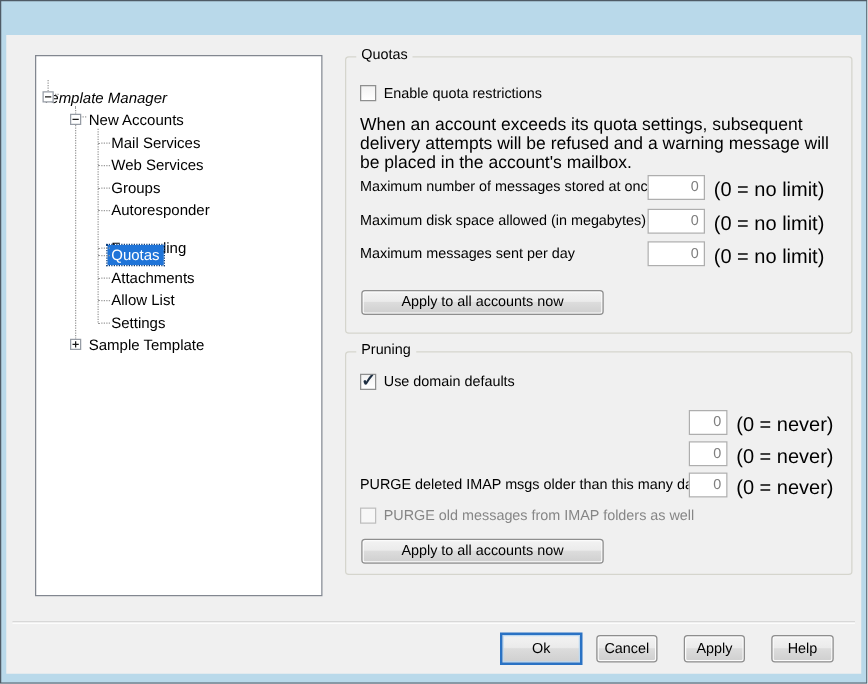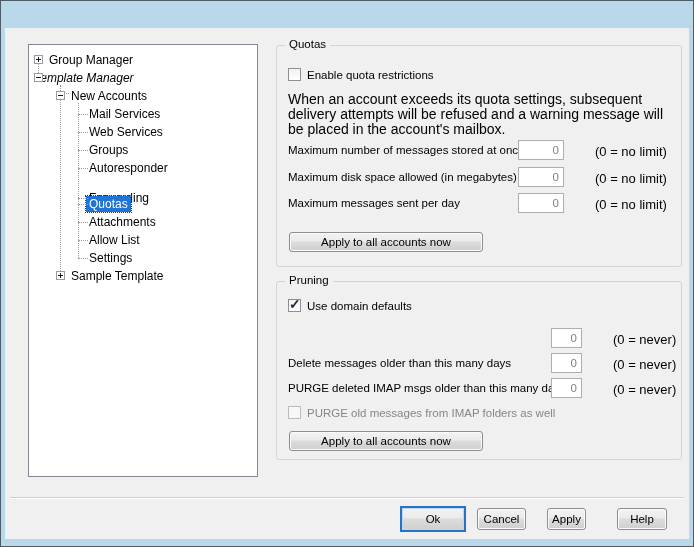--- a/index.html
+++ b/index.html
@@ -24,21 +24,21 @@
   .tlabel.sel{background:#1f74d8;color:#fff;outline:1px dotted #0d3f7e;}
   .exp{position:absolute;width:7px;height:7px;border:1px solid #969ca5;background:#fff;z-index:2;}
   .exp::before{content:"";position:absolute;left:1px;right:1px;top:3px;height:1px;background:#1a1a1a;}
   .exp.plus::after{content:"";position:absolute;top:1px;bottom:1px;left:3px;width:1px;background:#1a1a1a;}
   .vline{position:absolute;width:0;border-left:1px dotted #9a9a9a;z-index:1;}
   .dash{position:absolute;height:0;border-top:1px dotted #9a9a9a;z-index:1;}
   
   .group{position:absolute;border:1px solid #d5d5cd;border-radius:3px;box-sizing:border-box;}
   .grouplabel{position:absolute;top:-8px;left:8px;background:#f0f0f0;padding:0 4px;font-size:11.5px;}
   .rowlabel{position:absolute;font-size:11.5px;white-space:nowrap;}
-  .hint{position:absolute;font-size:13px;white-space:nowrap;margin-left:24px;}
+  .hint{position:absolute;font-size:16px;white-space:nowrap;}
   .desc{position:absolute;font-size:14px;line-height:15px;}
   .num{position:absolute;box-sizing:border-box;height:20px;border:1px solid #aeaeae;background:#fff;
     color:#7f7f7f;text-align:right;padding:1px 4px;font-family:"Liberation Sans",sans-serif;font-size:11.5px;}
   
   .cb{position:absolute;width:13px;height:13px;box-sizing:border-box;border:1px solid #8e8f8f;
     background:linear-gradient(to bottom,#f2f2f2,#ffffff);}
   .cb .mark{position:absolute;left:0px;top:-4px;font-size:14px;font-weight:bold;color:#1d2e42;}
   .cb.disabled{border-color:#bdbdbd;background:#f7f7f7;}
   .cblabel{position:absolute;font-size:11.5px;white-space:nowrap;}
   .cblabel.disabled{color:#868686;}
@@ -59,24 +59,20 @@
   <div class="content">
 
     <div class="tree">
 
       <div class="vline" style="left:9px;top:19px;height:11px;"></div>
       <div class="vline" style="left:31px;top:40px;height:190px;"></div>
       <div class="vline" style="left:49px;top:58px;height:155px;"></div>
       <div class="dash" style="left:10px;top:30px;width:8px;"></div>
       <div class="dash" style="left:32px;top:48px;width:8px;"></div>
 
-      <div class="trow" style="top:6px;">
-        <span class="exp plus" style="left:5px;top:4px;"></span>
-        <span class="tlabel" style="left:17px;">Group Manager</span>
-      </div>
       <div class="trow" style="top:24px;">
         <span class="exp" style="left:5px;top:4px;"></span>
         <span class="tlabel" style="left:2px;font-style:italic;">Template Manager</span>
       </div>
       <div class="trow" style="top:42px;">
         <span class="exp" style="left:27px;top:4px;"></span>
         <span class="tlabel" style="left:39px;">New Accounts</span>
       </div>
       <div class="trow" style="top:60px;">
         <span class="dash" style="left:49px;top:9px;width:10px;"></span>
@@ -149,35 +145,34 @@
       <span class="grouplabel">Pruning</span>
 
       <span class="cb" style="left:11px;top:17px;">
         <span class="mark">✓</span>
       </span>
       <span class="cblabel" style="left:30px;top:18px;">Use domain defaults</span>
 
       <input class="num" style="left: 274px; top: 46px; width: 31px;" readonly="" value="0">
       <span class="hint" style="left:312px;top:50px;">(0 = never)</span>
 
-      <span class="rowlabel" style="left:11px;top:75px;">Delete messages older than this many days</span>
       <input class="num" style="left: 274px; top: 71px; width: 31px;" readonly="" value="0">
       <span class="hint" style="left:312px;top:75px;">(0 = never)</span>
 
       <span class="rowlabel" style="left:11px;top:100px;">PURGE deleted IMAP msgs older than this many days</span>
       <input class="num" style="left: 274px; top: 96px; width: 31px;" readonly="" value="0">
       <span class="hint" style="left:312px;top:100px;">(0 = never)</span>
 
       <span class="cb disabled" style="left:11px;top:124px;">
         <span class="mark"></span>
       </span>
       <span class="cblabel disabled" style="left:30px;top:125px;">PURGE old messages from IMAP folders as well</span>
 
       <div class="btn" style="left:12px;top:149px;width:194px;height:20px;">Apply to all accounts now</div>
     </div>
 
     <div class="separator" style="left:5px;top:469px;width:674px;"></div>
     <div class="btn default" style="left:395px;top:478px;width:66px;height:26px;">Ok</div>
     <div class="btn" style="left:472px;top:480px;width:49px;height:22px;">Cancel</div>
-    <div class="btn" style="left:542px;top:480px;width:39px;height:22px;">Apply</div>
+    <div class="btn" style="left:542px;top:480px;width:49px;height:22px;">Apply</div>
     <div class="btn" style="left:612px;top:480px;width:50px;height:22px;">Help</div>
   </div>
 </div>
 
 </body></html>

